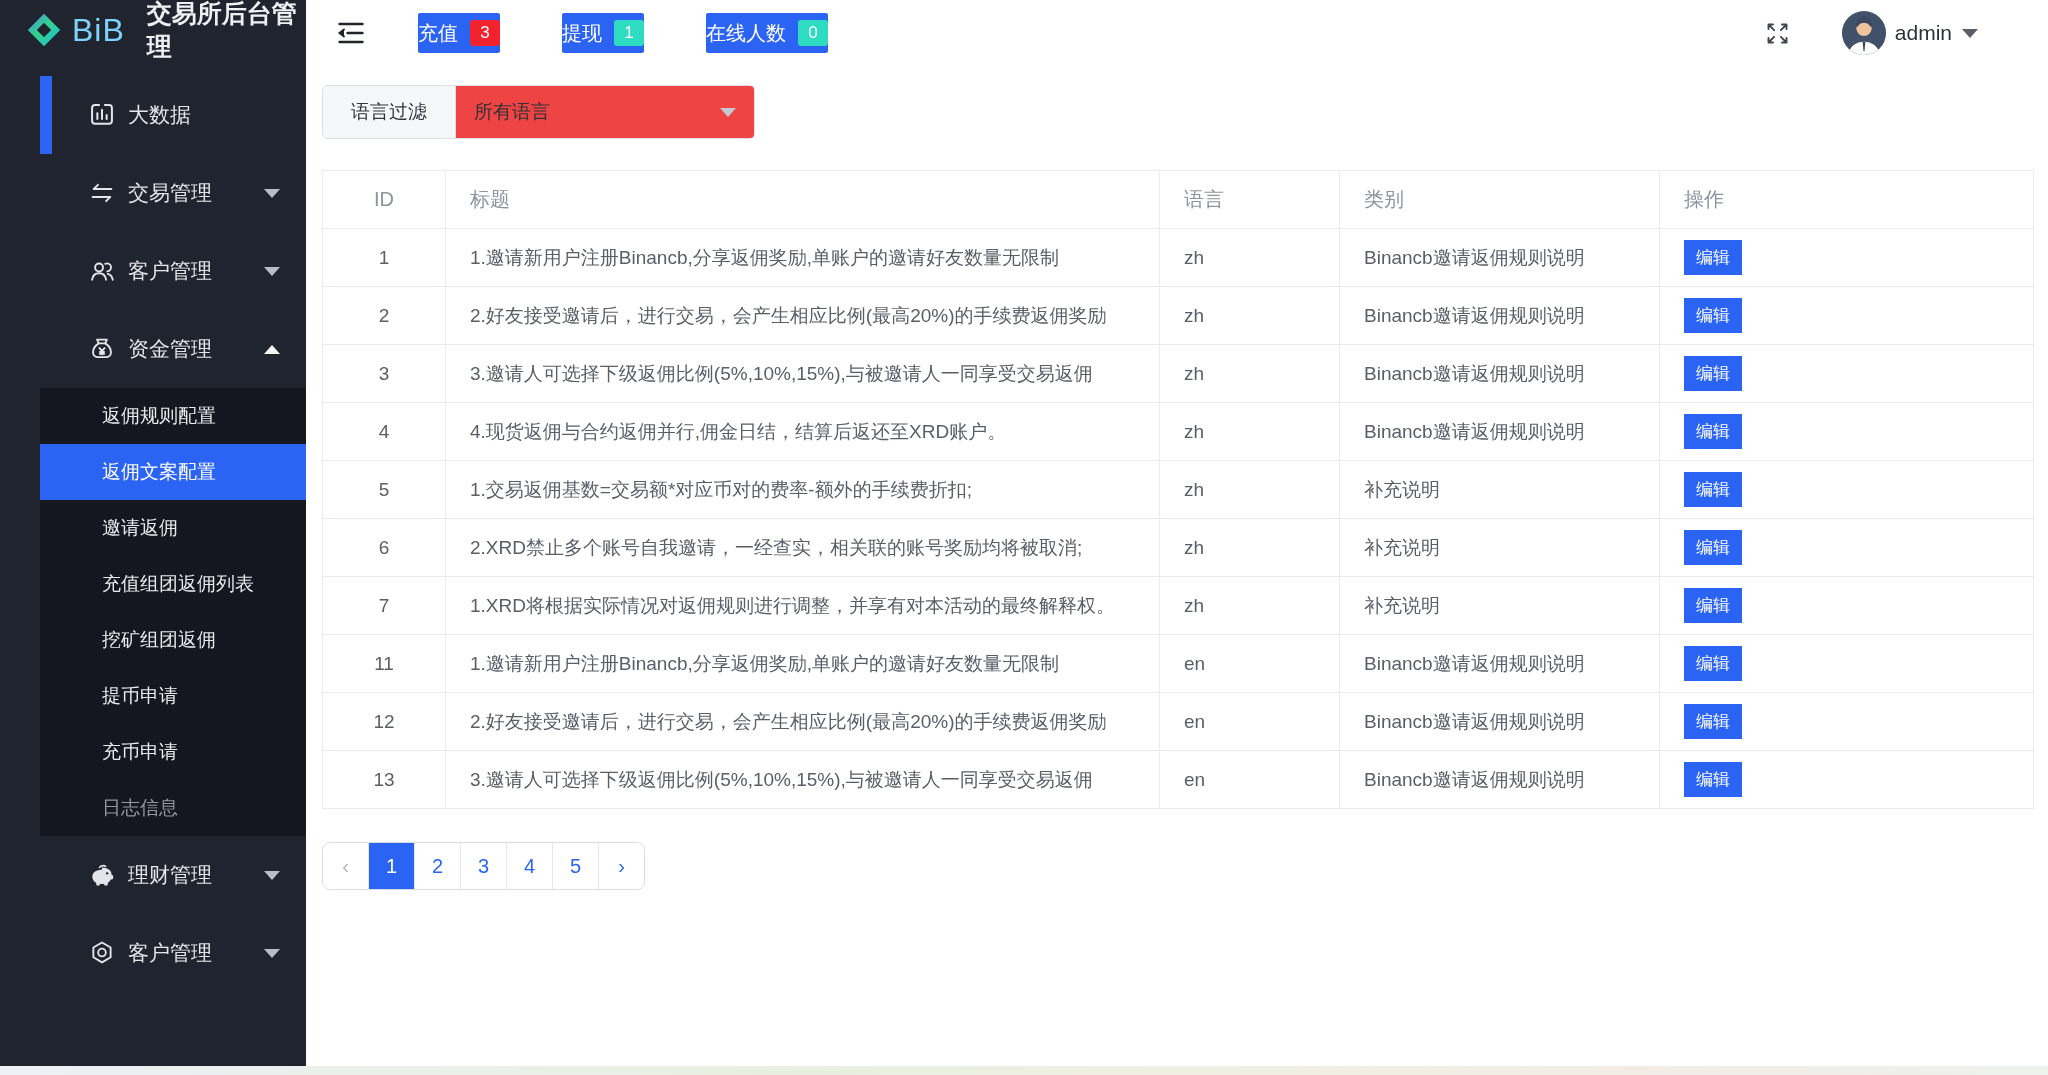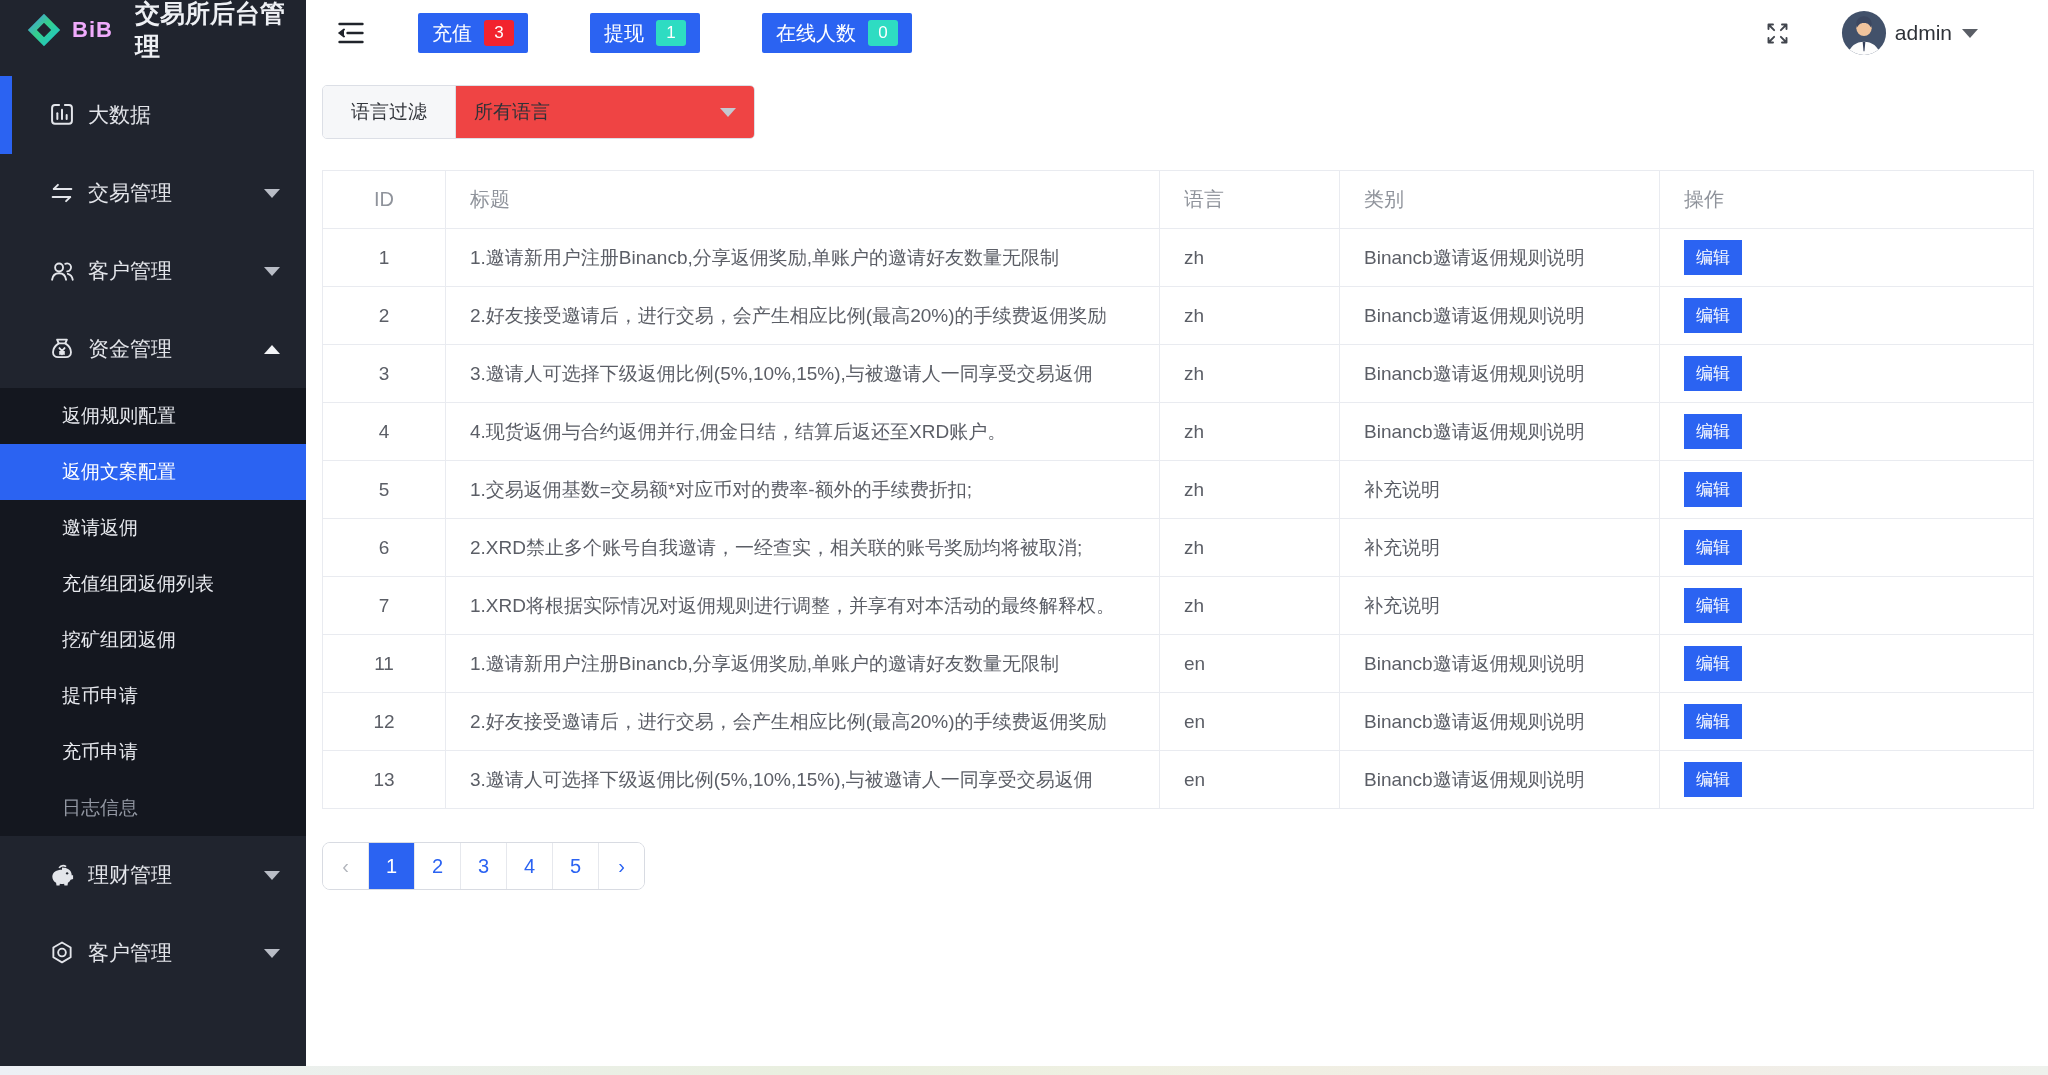--- a/index.html
+++ b/index.html
@@ -7,43 +7,43 @@
     width:2048px;height:1075px;overflow:hidden;position:relative;
     font-family:"Liberation Sans","DejaVu Sans",sans-serif;
     background:#ffffff;
   }
   .app{display:flex;height:1066px;}
 
   
   .sidebar{width:306px;flex:0 0 306px;background:var(--sidebar-bg,#20242e);color:#dfe2e8;overflow:hidden;}
   .logo-row{height:60px;display:flex;align-items:center;padding-left:26px;}
   .logo-icon{width:36px;height:36px;margin-right:10px;flex:0 0 auto;}
-  .logo-text{font-size:22px;font-weight:bold;color:#f0abfc;letter-spacing:1px;margin-right:22px;}
+  .logo-text{font-size:32px;font-weight:normal;color:#7dd3fc;letter-spacing:1px;margin-right:22px;}
   .app-title{font-size:25px;font-weight:bold;color:#eef0f4;}
-  .nav{padding-top:16px;}
+  .nav{padding-top:16px;padding-left:40px;}
   .nav-item{position:relative;height:78px;display:flex;align-items:center;padding:0 26px 0 48px;cursor:pointer;font-size:21px;color:#e3e5ea;}
   .nav-item .active-bar{position:absolute;left:0;top:0;bottom:0;width:12px;background:var(--primary,#2b63f2);}
   .nav-icon{width:28px;height:28px;margin-right:12px;flex:0 0 auto;color:#e3e5ea;}
   .nav-icon svg{width:100%;height:100%;display:block;}
   .nav-label{flex:1;}
   .caret{width:0;height:0;margin-left:8px;}
   .caret-down{border-left:8px solid transparent;border-right:8px solid transparent;border-top:9px solid #b9bdc6;}
   .caret-up{border-left:8px solid transparent;border-right:8px solid transparent;border-bottom:9px solid #f2f3f6;}
   .submenu{background:var(--submenu-bg,#14171f);}
   .sub-item{height:56px;display:flex;align-items:center;padding-left:62px;font-size:19px;color:#e8eaef;cursor:pointer;}
   .sub-item.active{background:var(--primary,#2b63f2);color:#ffffff;}
   .sub-item.dim{color:#9297a2;}
 
   
   .main{flex:1;display:flex;flex-direction:column;min-width:0;background:#fff;}
   .topbar{height:66px;display:flex;align-items:center;padding:0 70px 0 30px;}
   .collapse-btn{width:30px;height:26px;cursor:pointer;margin-right:52px;flex:0 0 auto;}
   .collapse-btn svg{width:100%;height:100%;display:block;}
   .top-btn{display:inline-flex;align-items:center;height:40px;background:var(--primary,#2b63f2);color:#fff;
-    border:none;border-radius:2px;font-size:20px;padding:0 14px;cursor:pointer;margin-right:62px;
+    border:none;border-radius:2px;font-size:20px;padding:0 0;cursor:pointer;margin-right:62px;
     font-family:inherit;}
   .top-badge{display:inline-block;min-width:14px;text-align:center;margin-left:12px;padding:2px 8px;border-radius:3px;
     font-size:17px;color:#fff;line-height:22px;}
   .top-spacer{flex:1;}
   .fullscreen-btn{width:27px;height:27px;cursor:pointer;margin-right:50px;flex:0 0 auto;}
   .fullscreen-btn svg{width:100%;height:100%;display:block;}
   .avatar{width:46px;height:46px;border-radius:50%;overflow:hidden;margin-right:8px;flex:0 0 auto;cursor:pointer;}
   .avatar svg{width:100%;height:100%;display:block;}
   .user-name{font-size:21px;color:#2e3238;cursor:pointer;}
   .user-caret{width:0;height:0;border-left:8px solid transparent;border-right:8px solid transparent;border-top:9px solid #5a5e66;margin-left:10px;cursor:pointer;}

